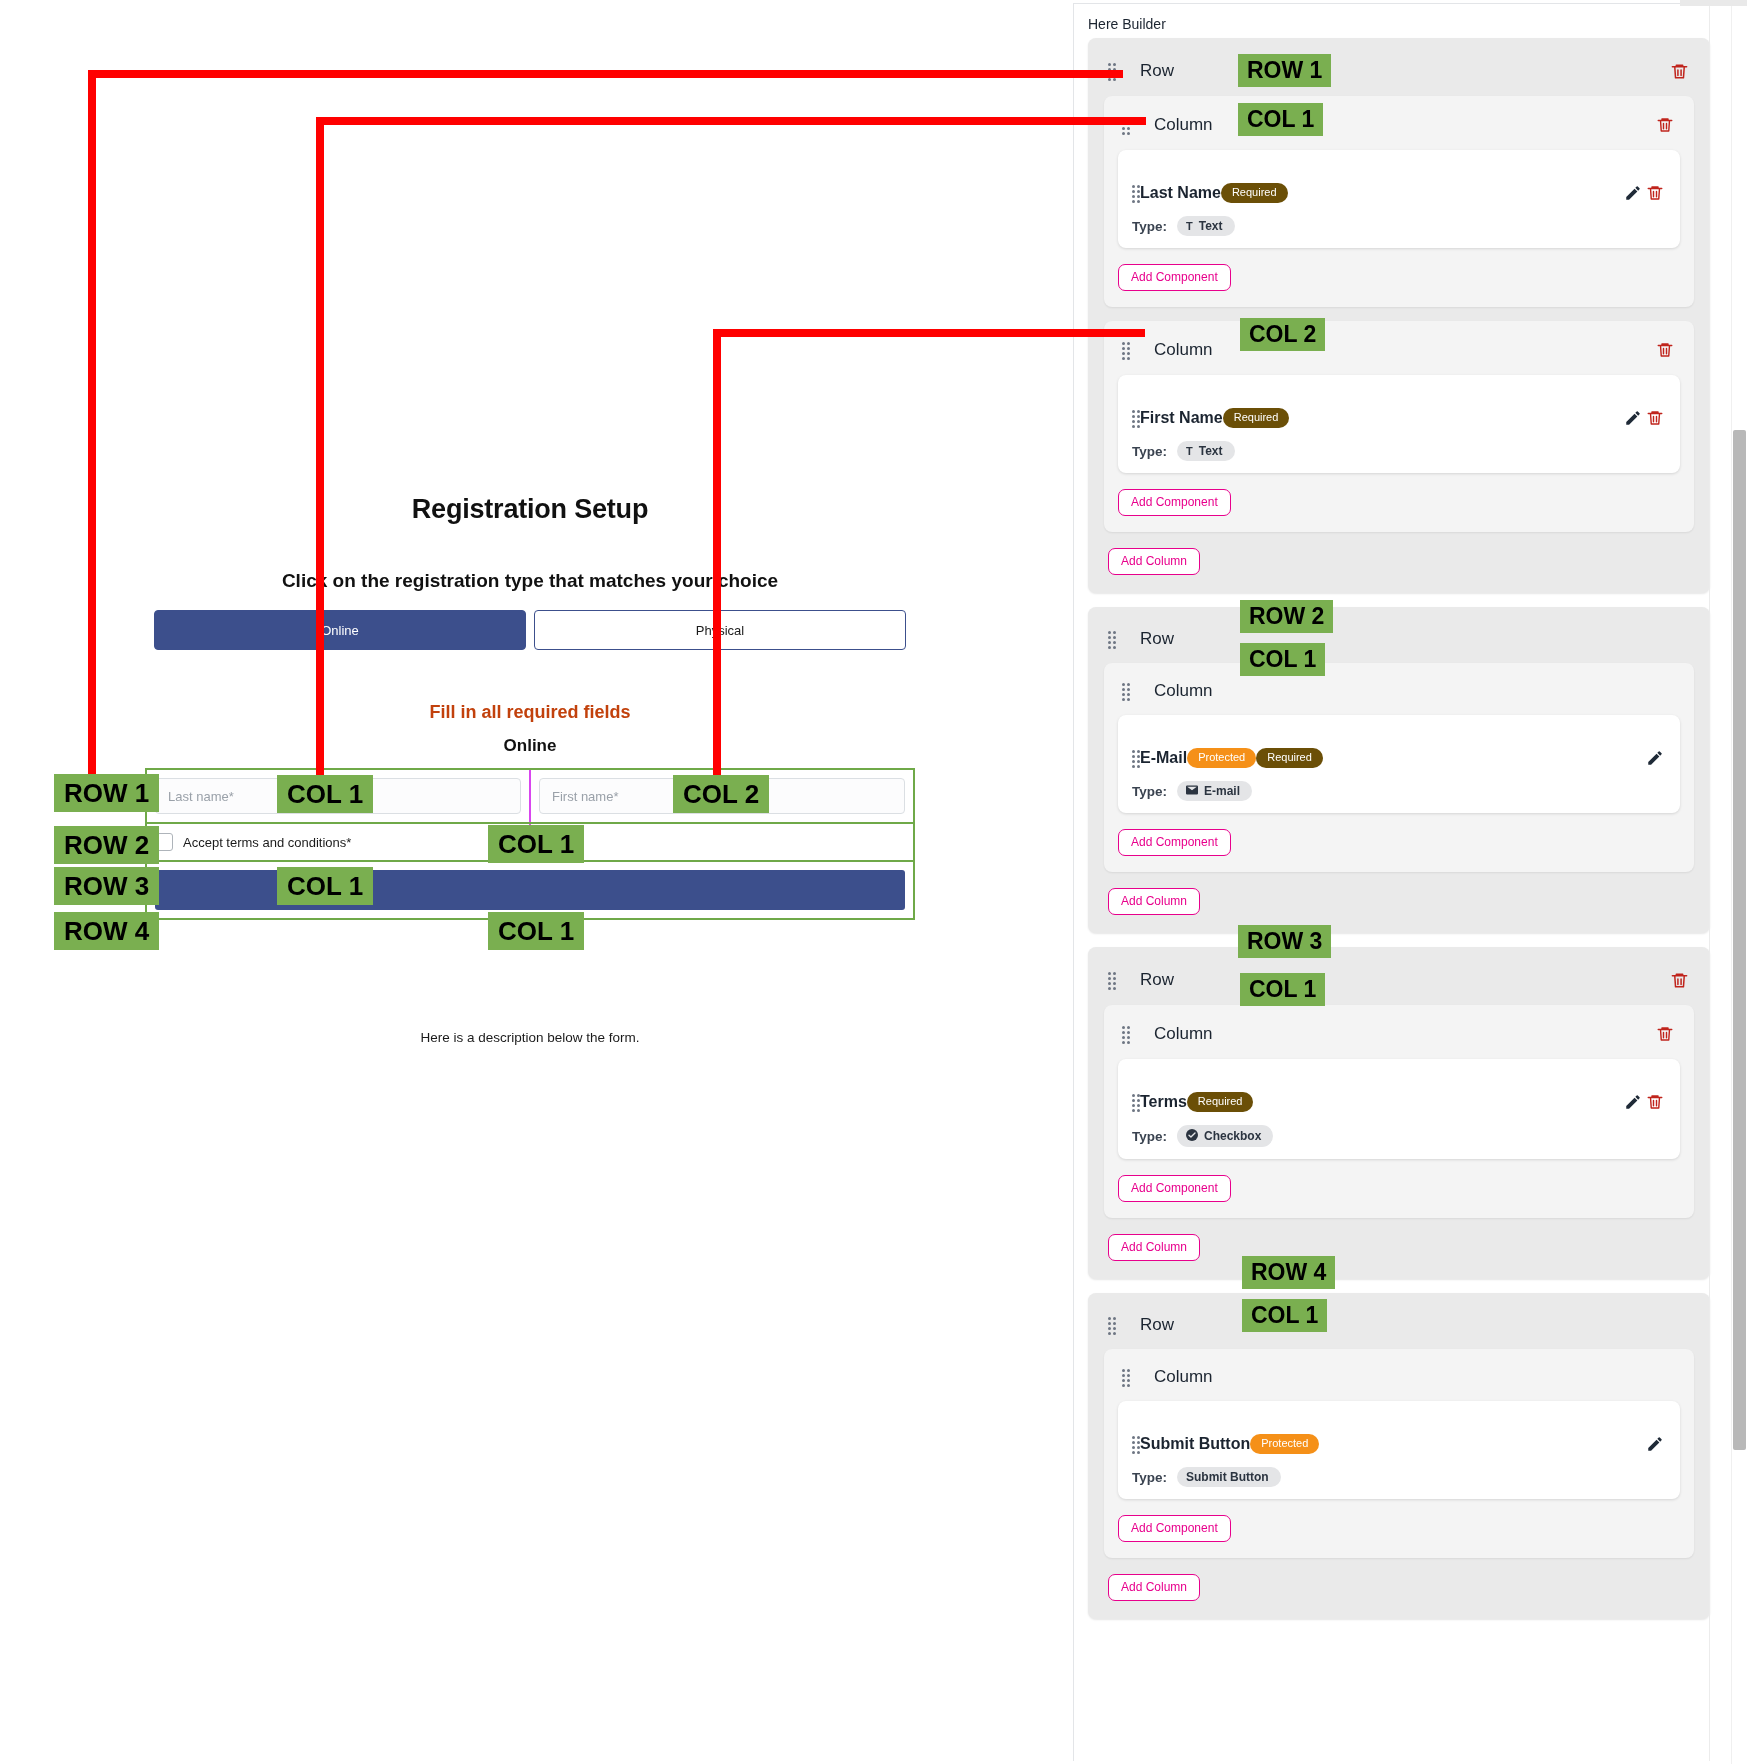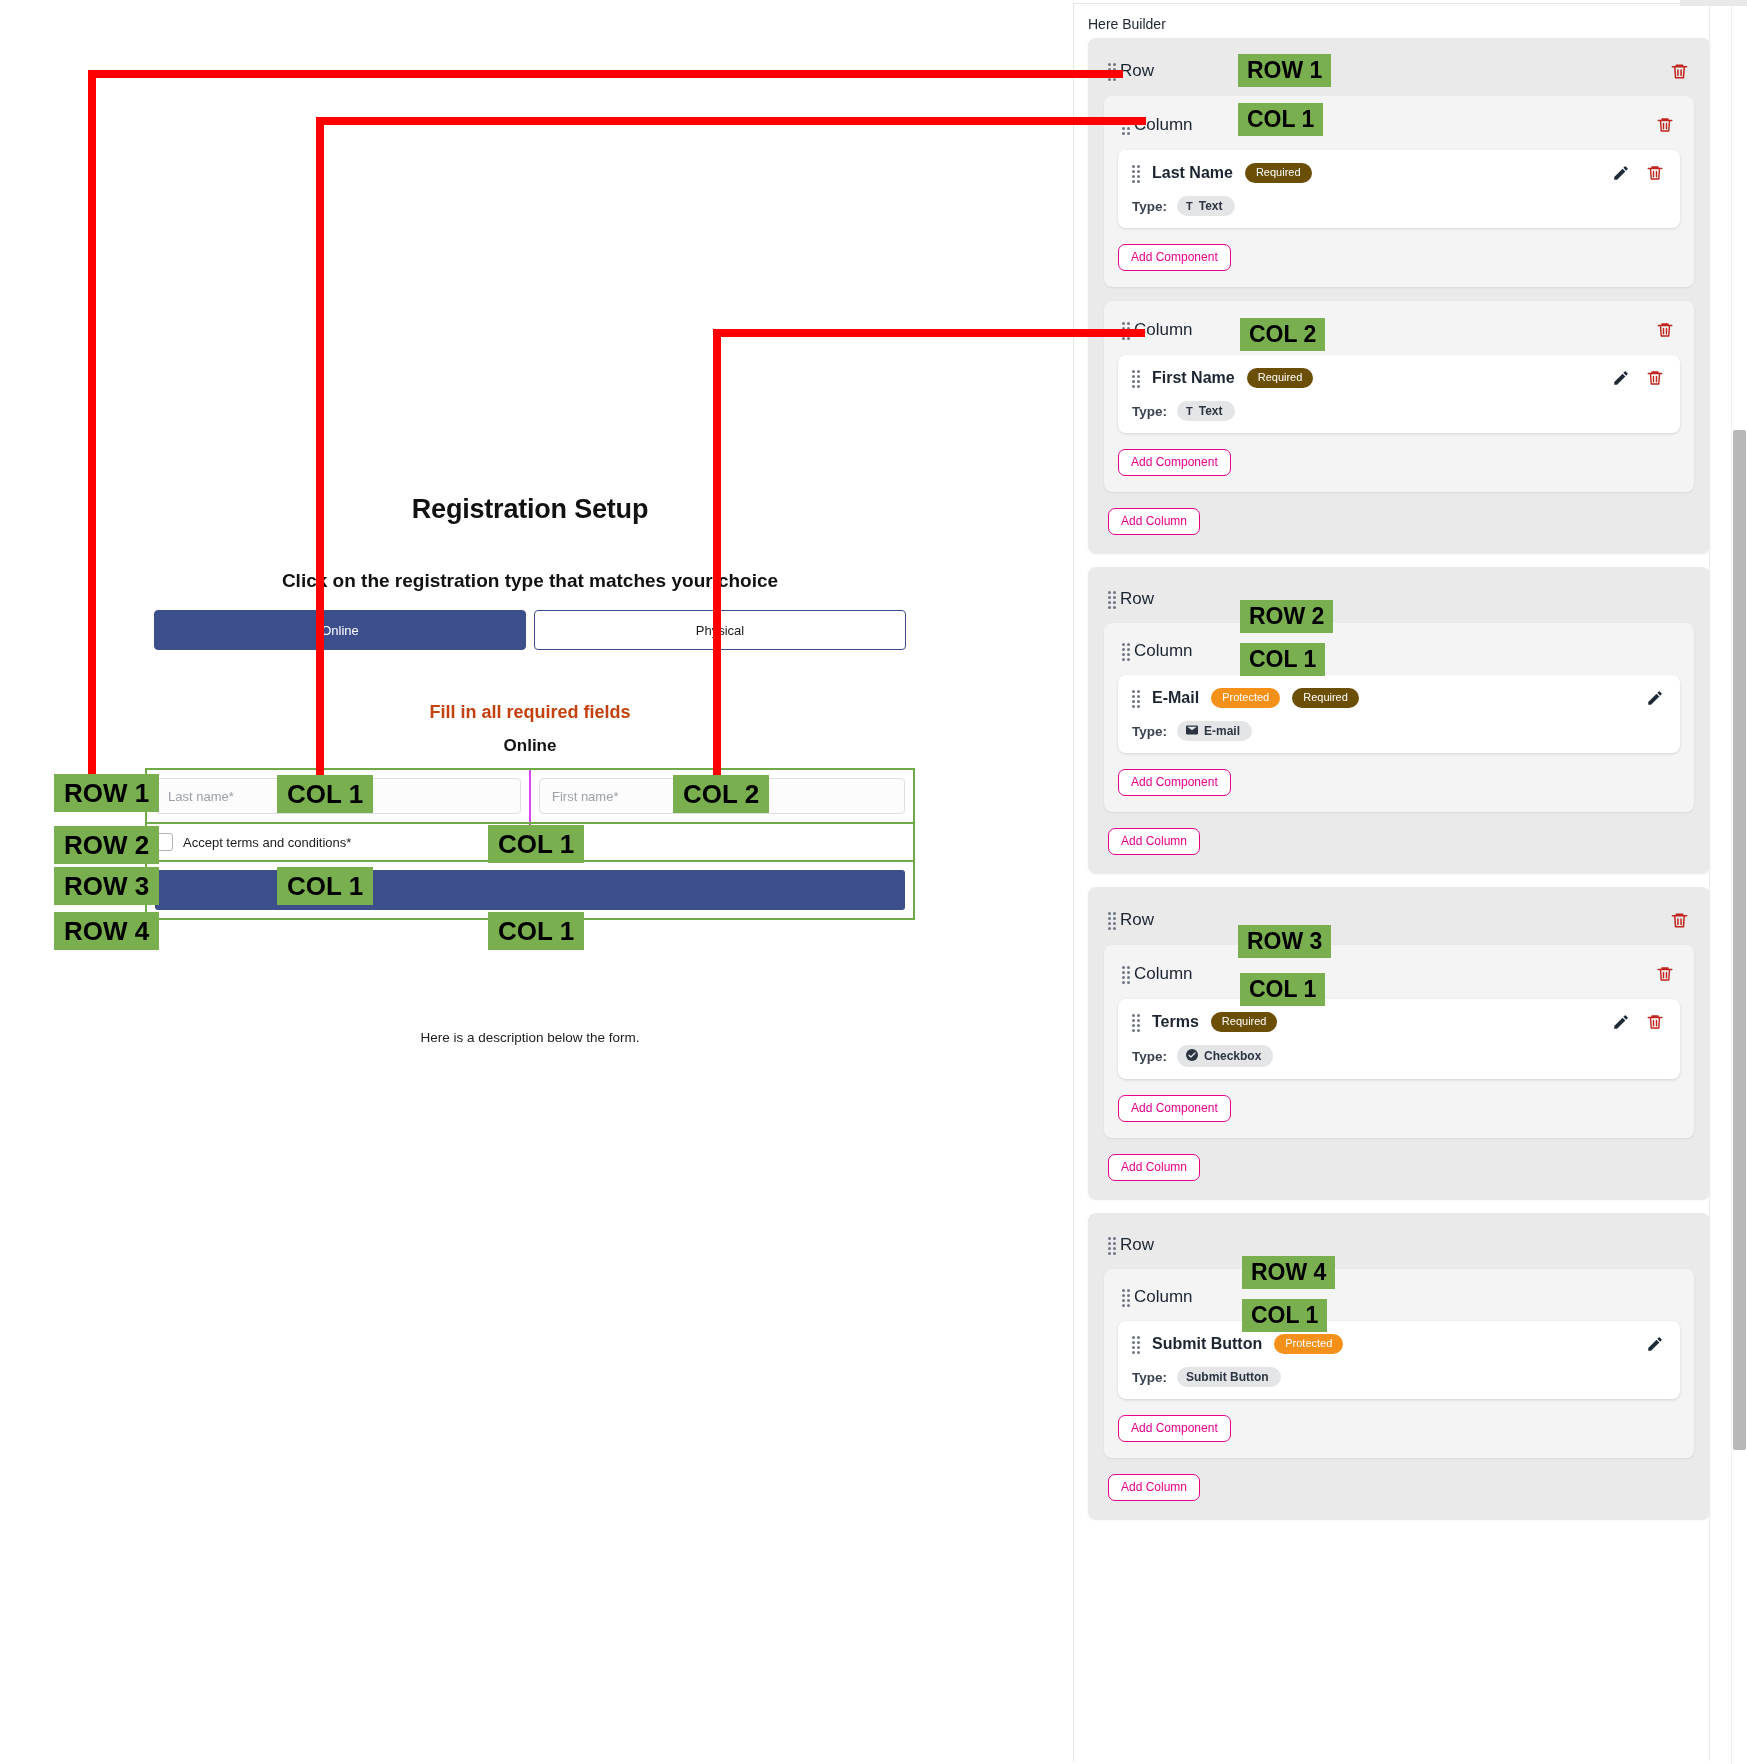--- a/index.html
+++ b/index.html
@@ -196,21 +196,21 @@
   .row-card {
     background: #eaeaea;
     border-radius: 8px;
     padding: 14px 16px 18px 16px;
     margin-bottom: 14px;
     box-shadow: 0 1px 2px rgba(0,0,0,0.10);
   }
   .hdr {
     display: flex;
     align-items: center;
-    gap: 4px;
+    gap: 24px;
     padding: 8px 4px 8px 4px;
     position: relative;
   }
   .grip {
     width: 8px; height: 16px;
     flex: none;
     display: grid;
     grid-template-columns: 3px 3px;
     grid-template-rows: 3px 3px 3px 3px;
     gap: 2px;
@@ -243,21 +243,21 @@
   .comp-card {
     background: #ffffff;
     border-radius: 8px;
     padding: 12px 14px 12px 14px;
     margin-top: 6px;
     box-shadow: 0 1px 3px rgba(0,0,0,0.13);
   }
   .comp-top {
     display: flex;
     align-items: center;
-    gap: 12px;
+    margin-top: 20px;
   }
   .comp-name {
     font-size: 16px;
     font-weight: bold;
     color: #1b2430;
   }
   .pill {
     font-size: 11px;
     color: #ffffff;
     border-radius: 999px;

